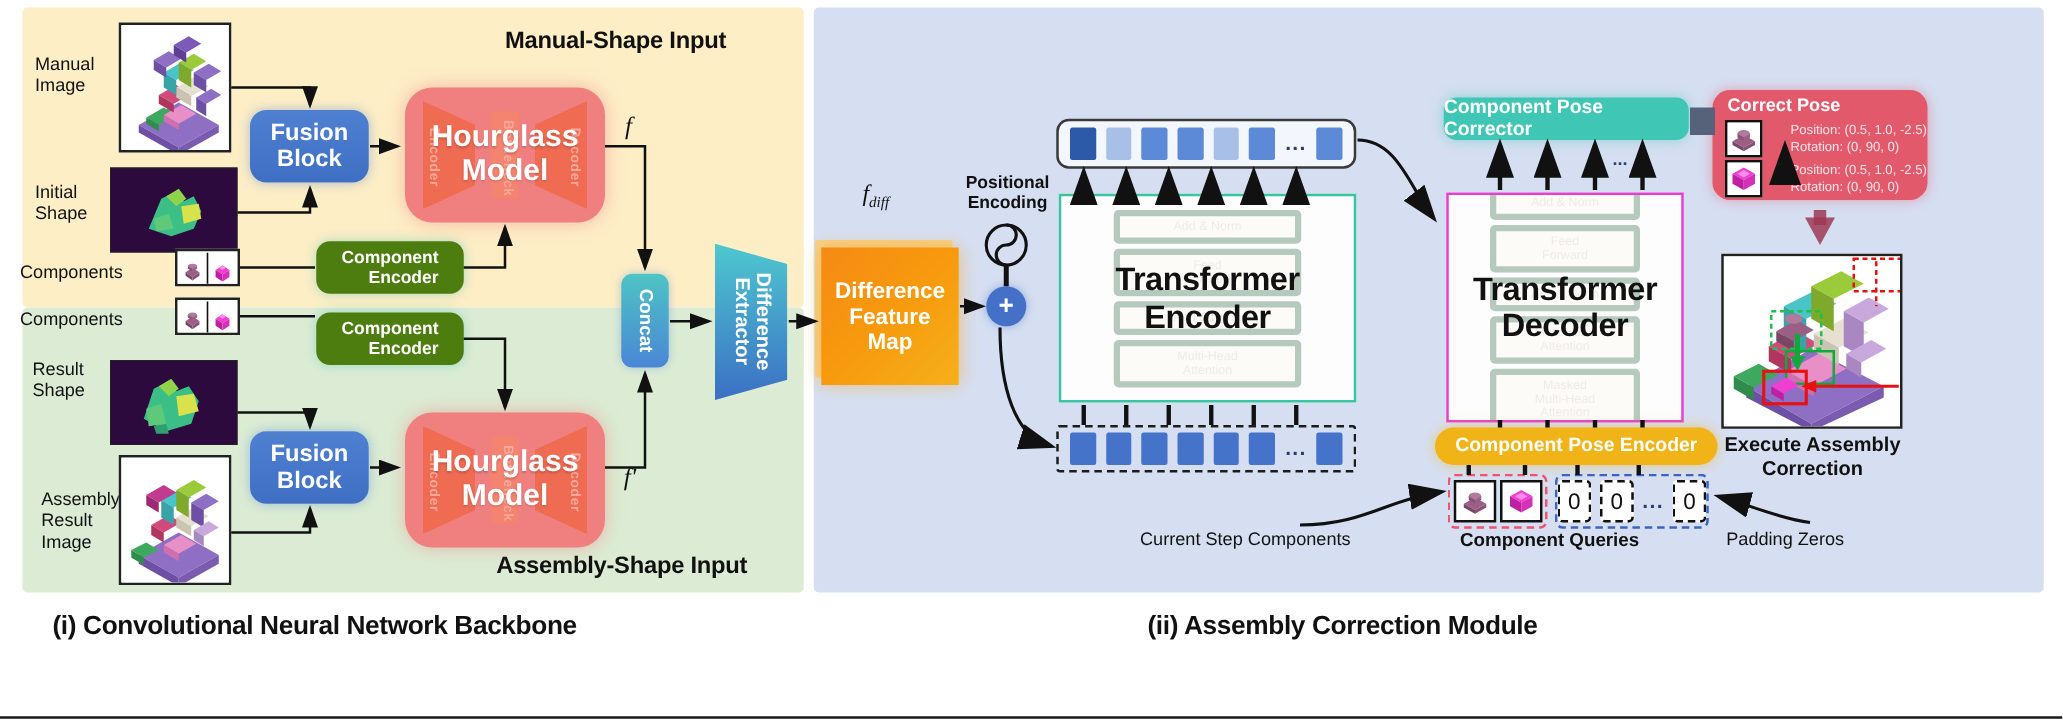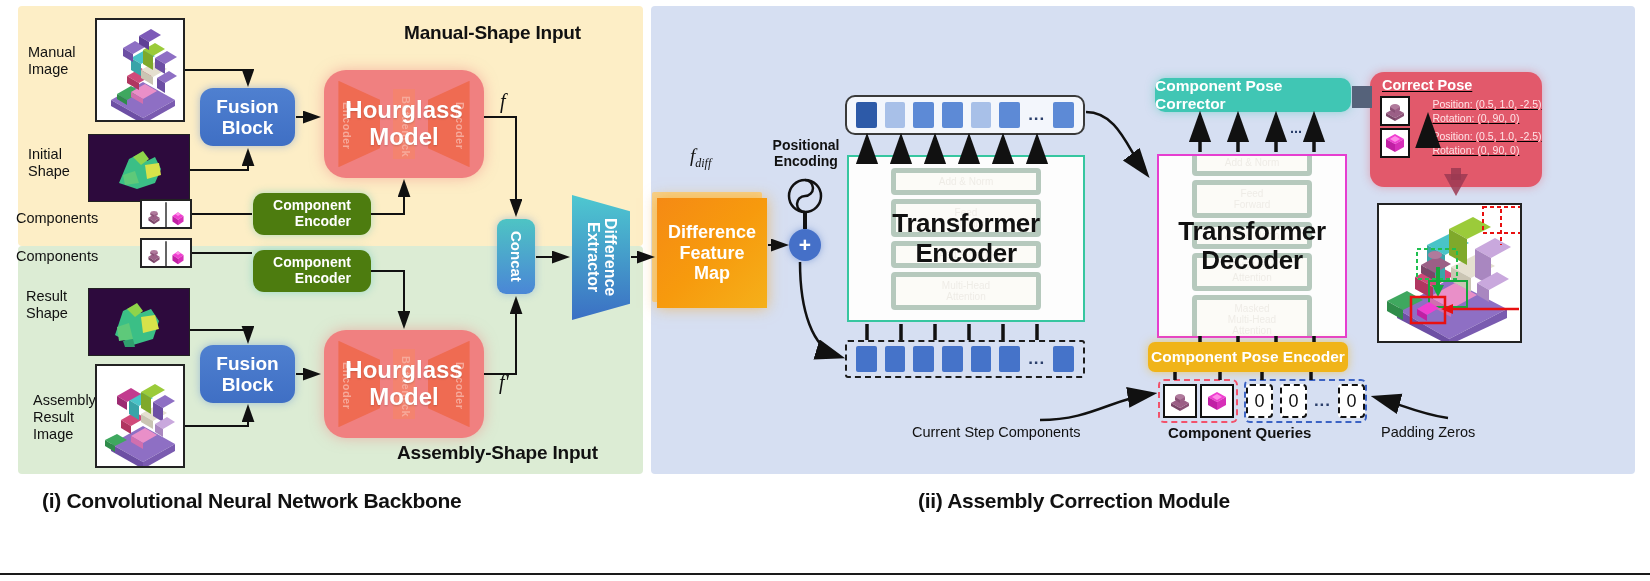--- a/index.html
+++ b/index.html
@@ -472,21 +472,21 @@
 Multi-Head
 Attention</div>
     </div>
     <div class="tlabel" style="white-space:pre-line;">Transformer
 Decoder</div>
   </div>
 
   <div class="pose-corrector" id="pose-corrector" style="left:1155px; top:78px; width:196px; height:34px;">Component Pose Corrector</div>
   <div class="small-caption" style="left:1290px; top:120px; color:#2b3f6b; font-weight:bold;">...</div>
 
-  <div class="pose-encoder" id="pose-encoder" style="left:1148px; top:342px; width:200px; height:30px;">Component Pose Encoder</div>
+  <div class="pose-encoder" id="pose-encoder" style="left:1148px; top:342px; width:226px; height:30px;border-radius:15px;">Component Pose Encoder</div>
 
   <div class="query-group q-red" id="current-step-components" style="left:1158px; top:379px; width:80px; height:44px; justify-content:center; gap:3px;">
     <div class="q-cell">
       <svg viewBox="0 0 26 26" width="26" height="26">
         <rect width="26" height="26" fill="#fff"></rect>
         <polygon points="4,15 13,10 22,15 13,20" fill="#9b5f86"></polygon>
         <polygon points="4,15 4,18 13,23 13,20" fill="#7a4668"></polygon>
         <polygon points="13,20 13,23 22,18 22,15" fill="#8a5176"></polygon>
         <ellipse cx="13" cy="9" rx="5" ry="3" fill="#b07a9c"></ellipse>
         <polygon points="8,9 8,12 13,15 13,12" fill="#8a5176"></polygon>
@@ -508,21 +508,21 @@
     <div class="q-zero">0</div>
     <div class="q-zero">0</div>
     <div class="ellipsis-dots" style="color:#2b3f6b;">...</div>
     <div class="q-zero">0</div>
   </div>
 
   <div class="small-caption" style="left:912px; top:424px;">Current Step Components</div>
   <div class="small-caption bold" style="left:1168px; top:424px;">Component Queries</div>
   <div class="small-caption" style="left:1381px; top:424px;">Padding Zeros</div>
 
-  <div id="correct-pose" style="left:1370px; top:72px; width:172px; height:115px;text-decoration:underline;">
+  <div id="correct-pose" style="left:1370px; top:72px; width:172px; height:88px;">
     <div class="cp-title">Correct Pose</div>
     <div class="cp-row">
       <div class="cp-ico">
         <svg viewBox="0 0 26 26" width="26" height="26">
           <rect width="26" height="26" fill="#fff"></rect>
           <polygon points="4,15 13,10 22,15 13,20" fill="#9b5f86"></polygon>
           <polygon points="4,15 4,18 13,23 13,20" fill="#7a4668"></polygon>
           <polygon points="13,20 13,23 22,18 22,15" fill="#8a5176"></polygon>
           <ellipse cx="13" cy="9" rx="5" ry="3" fill="#b07a9c"></ellipse>
           <polygon points="8,9 8,12 13,15 13,12" fill="#8a5176"></polygon>
@@ -593,20 +593,22 @@
 
         <line x1="66" y1="104" x2="140" y2="104" stroke="#e81010" stroke-width="2.5"></line>
         <polygon points="74,99 62,104 74,109" fill="#e81010"></polygon>
 
         <line x1="122" y1="4" x2="122" y2="40" stroke="#e81010" stroke-width="2" stroke-dasharray="4,3"></line>
         <rect x="104" y="2" width="38" height="26" fill="none" stroke="#e81010" stroke-width="2" stroke-dasharray="4,3"></rect>
       </g>
     </svg>
   </div>
 
+  <div class="exec-label" style="left:1375px; top:347px; width:150px; white-space:pre-line;">Execute Assembly
+Correction</div>
 
   <svg class="overlay">
     <defs>
       <marker id="ah" markerWidth="9" markerHeight="9" refX="7.5" refY="3.2" orient="auto">
         <polygon points="0 0, 9 3.2, 0 6.4" fill="#111"></polygon>
       </marker>
       <marker id="ahb" markerWidth="12" markerHeight="12" refX="9" refY="4.2" orient="auto">
         <polygon points="0 0, 12 4.2, 0 8.4" fill="#111"></polygon>
       </marker>
     </defs>

